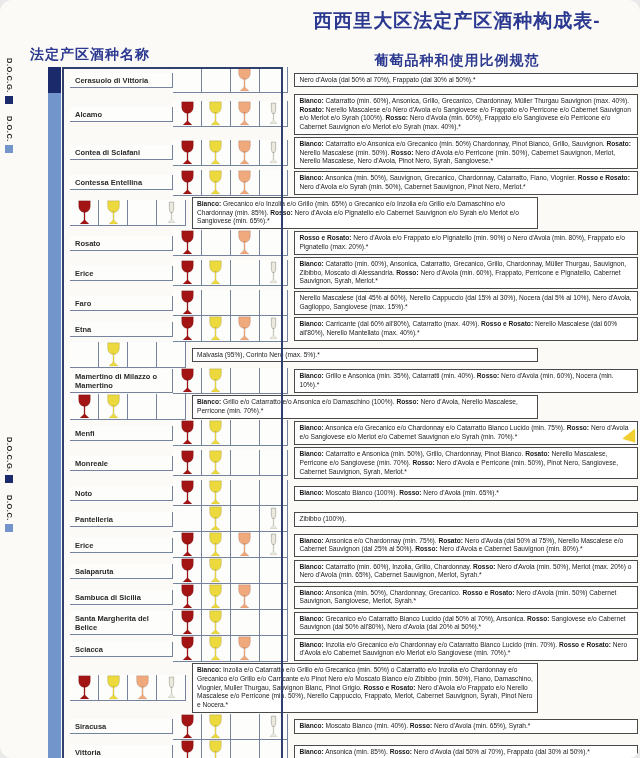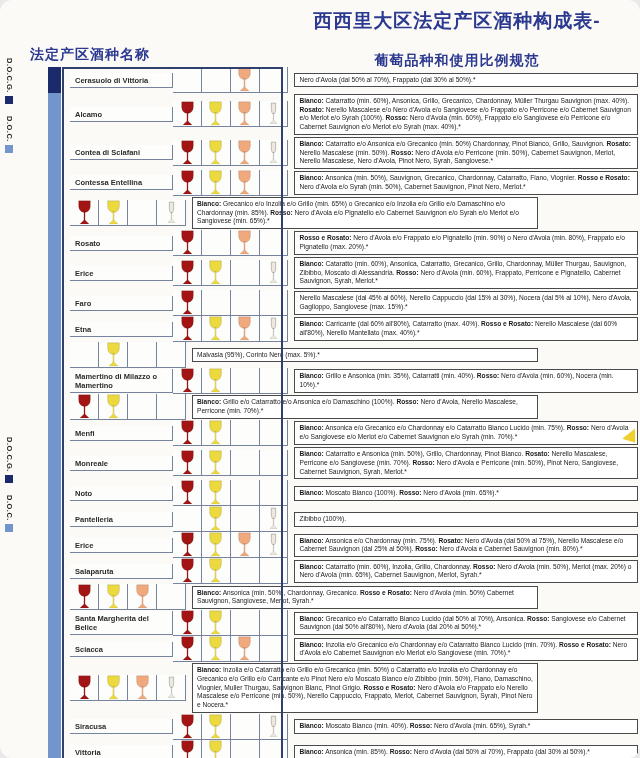--- a/index.html
+++ b/index.html
@@ -702,20 +702,21 @@
       <svg width="13" height="25" viewBox="0 0 18 30">
         <path d="M6 0.6 L12 0.6 L12 8 C12 13 10.6 15.5 9 15.5 C7.4 15.5 6 13 6 8 Z" fill="currentColor" stroke="rgba(90,90,80,0.7)" stroke-width="0.7"></path>
         <rect x="8.4" y="15" width="1.2" height="10" fill="currentColor" stroke="rgba(90,90,80,0.6)" stroke-width="0.4"></rect>
         <polygon points="9,24 4.2,28.8 13.8,28.8" fill="currentColor" stroke="rgba(90,90,80,0.6)" stroke-width="0.4"></polygon>
       </svg>
     </div>
     <div class="desc"><b>Bianco:</b> Catarratto (min. 60%), Inzolia, Grillo, Chardonnay. <b>Rosso:</b> Nero d'Avola (min. 50%), Merlot (max. 20%) o Nero d'Avola (min. 65%), Cabernet Sauvignon, Merlot, Syrah.*</div>
   </div>
 
   <div class="trow">
+    <div class="cell name">Sambuca di Sicilia</div>
     <div class="cell glass g-red show">
       <svg width="15" height="25" viewBox="0 0 18 30">
         <path d="M2 1 L16 1 L16 7 C16 12.5 12.5 15 9 15 C5.5 15 2 12.5 2 7 Z" fill="currentColor" stroke="rgba(0,0,0,0.25)" stroke-width="0.6"></path>
         <rect x="8.3" y="14" width="1.4" height="11" fill="currentColor" stroke="rgba(0,0,0,0.2)" stroke-width="0.4"></rect>
         <polygon points="9,23.5 3.5,28.8 14.5,28.8" fill="currentColor" stroke="rgba(0,0,0,0.2)" stroke-width="0.4"></polygon>
       </svg>
     </div>
     <div class="cell glass g-white show">
       <svg width="15" height="25" viewBox="0 0 18 30">
         <path d="M2 1 L16 1 L16 7 C16 12.5 12.5 15 9 15 C5.5 15 2 12.5 2 7 Z" fill="currentColor" stroke="rgba(0,0,0,0.25)" stroke-width="0.6"></path>

